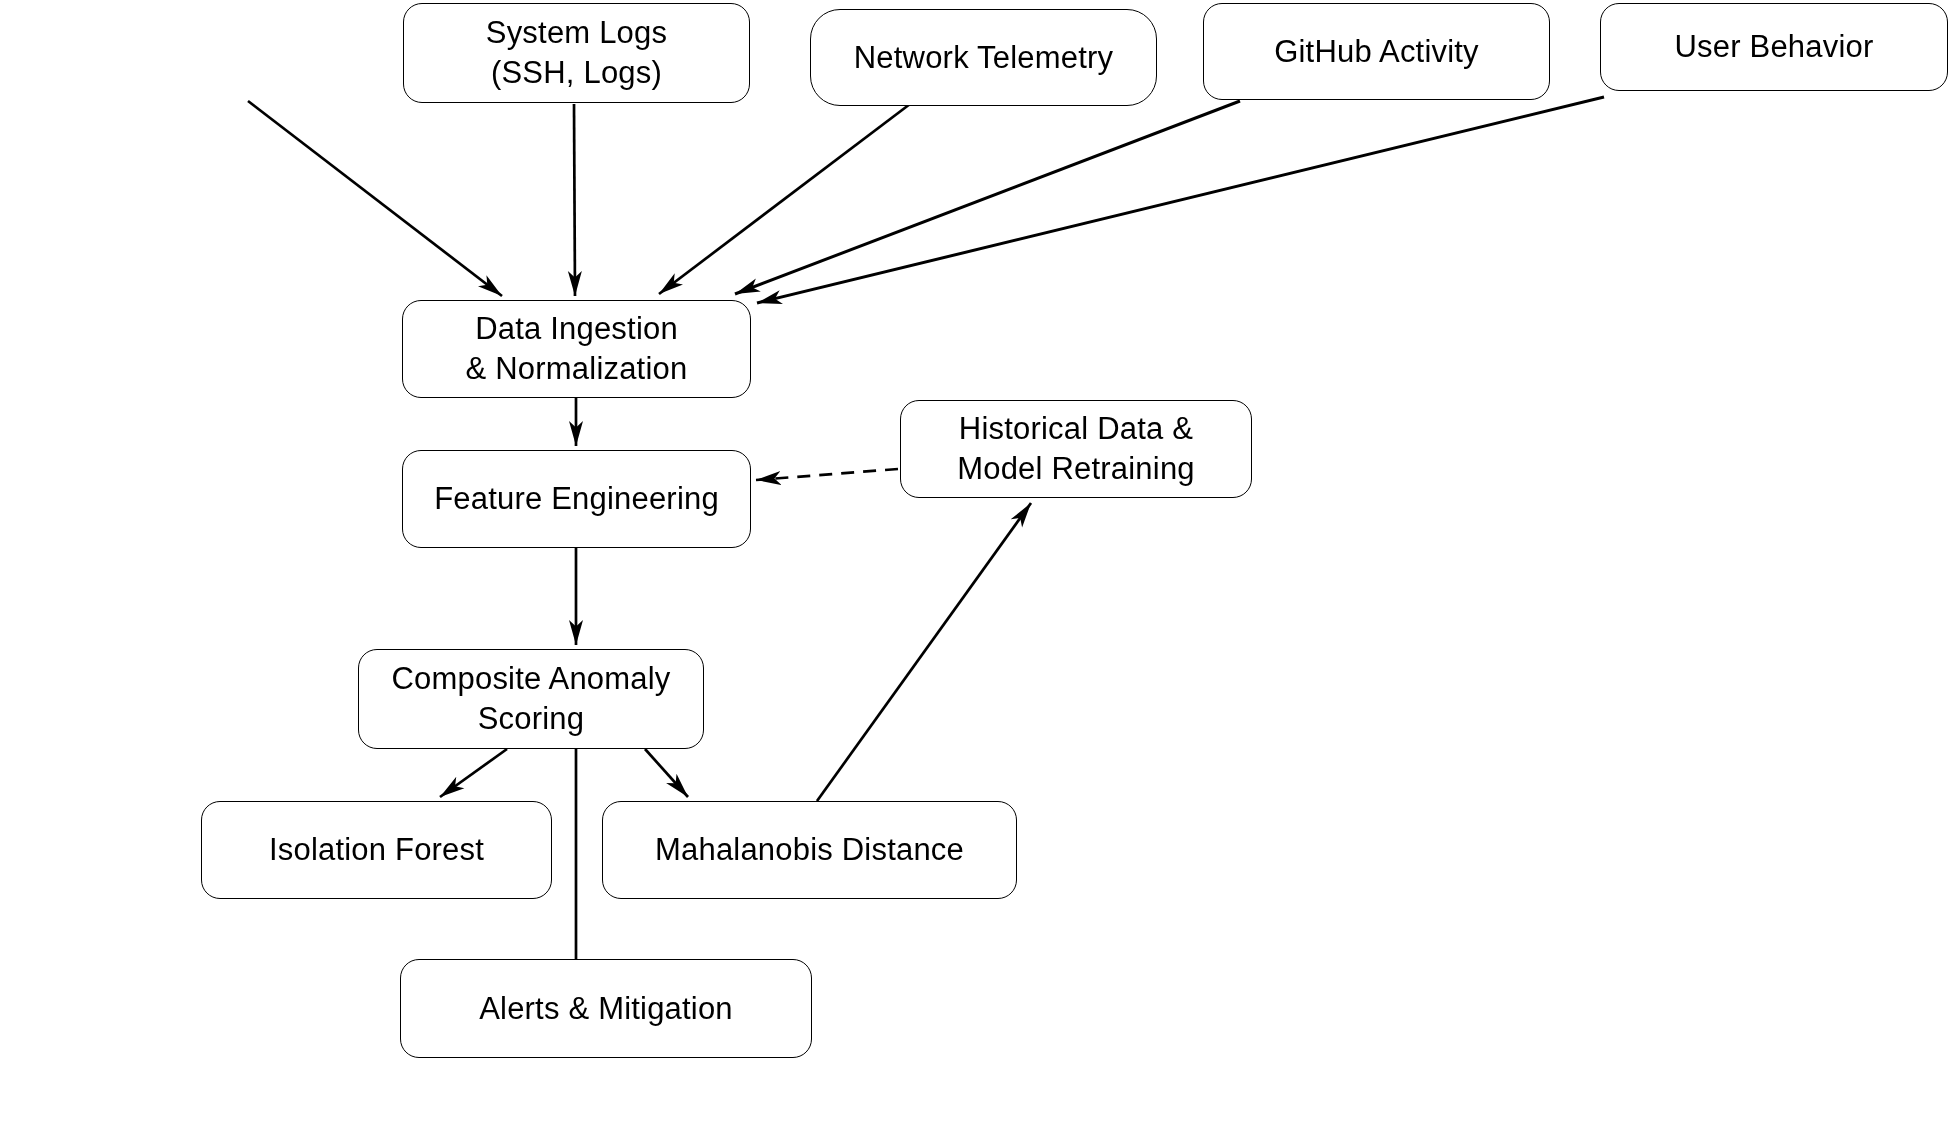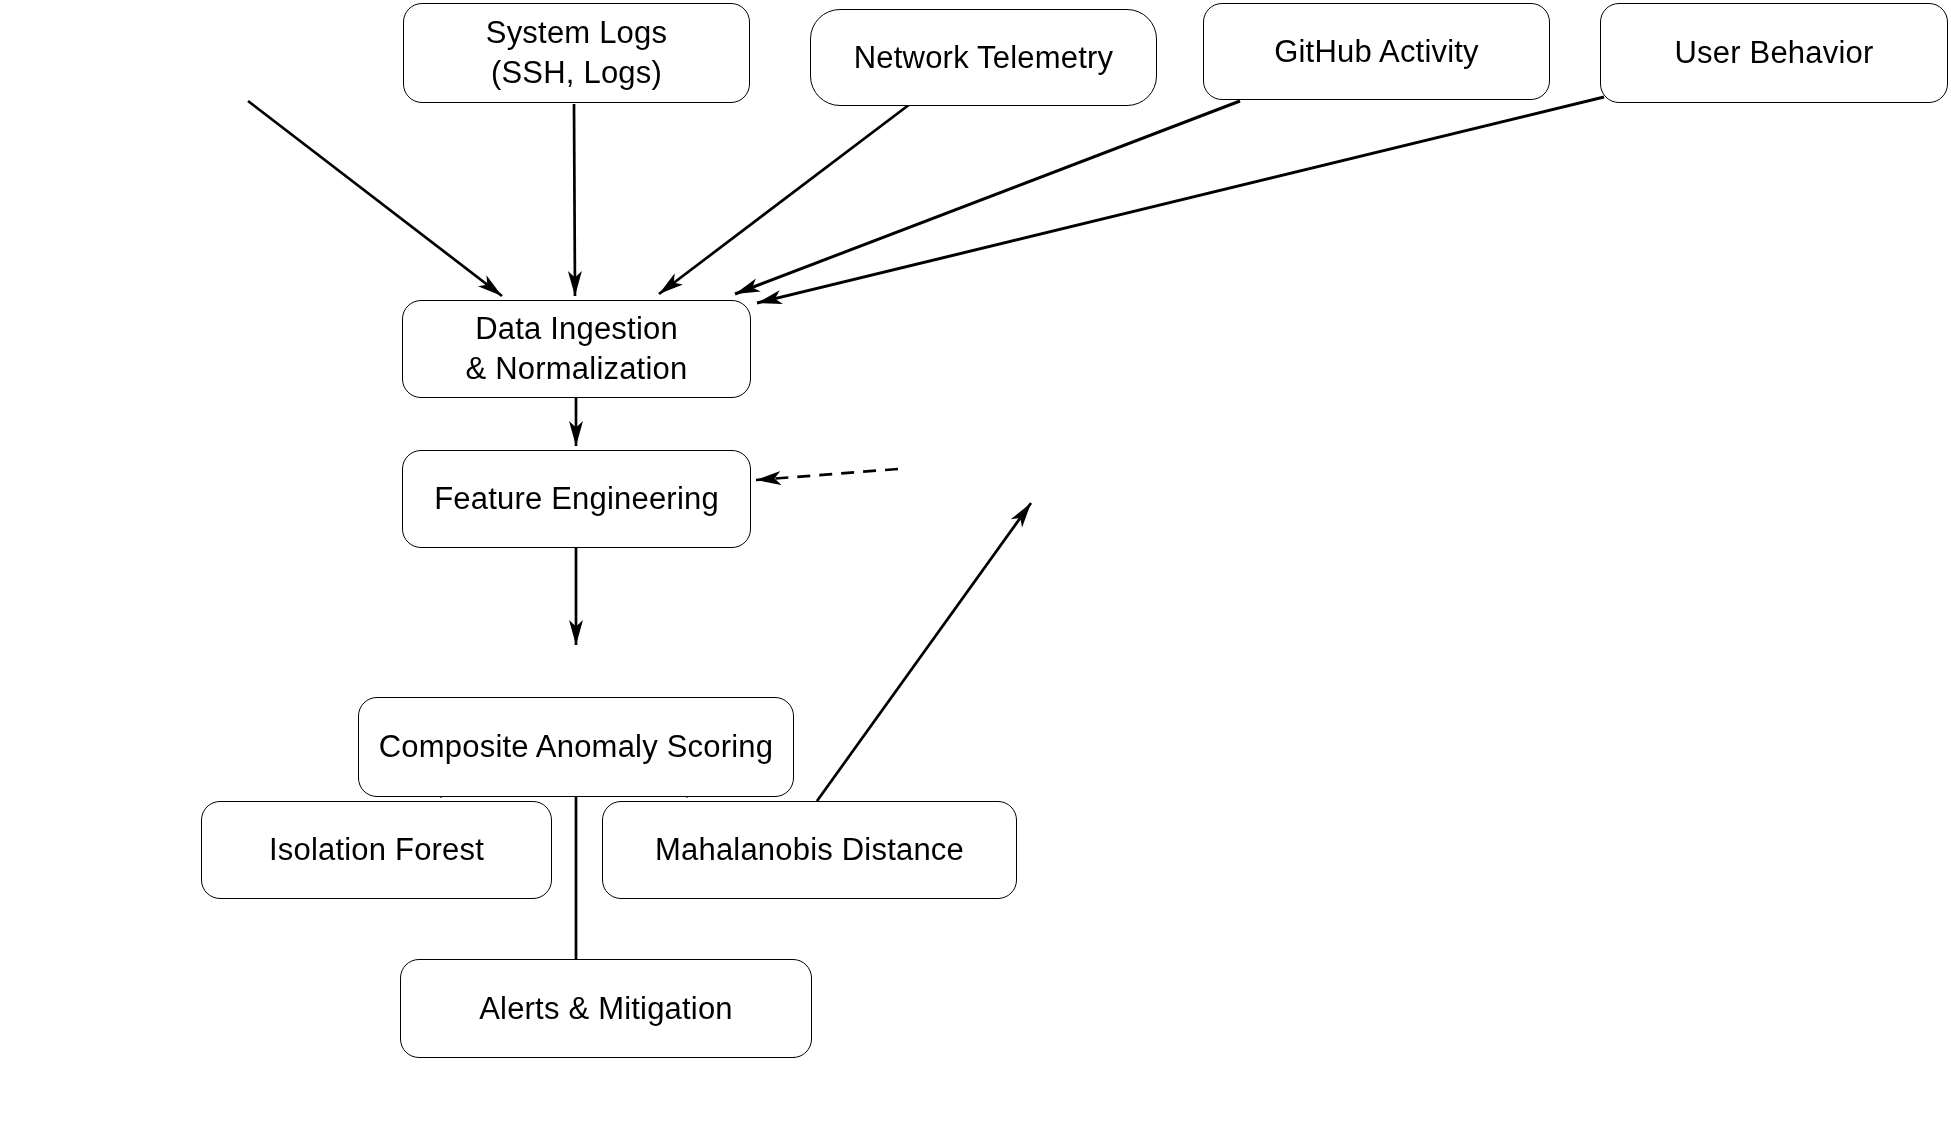--- a/index.html
+++ b/index.html
@@ -77,35 +77,39 @@
   </div>
 
   <div class="node" style="left:810px; top:9px; width:347px; height:97px;border-radius:30px;">
     <span class="label">Network Telemetry</span>
   </div>
 
   <div class="node" style="left:1203px; top:3px; width:347px; height:97px;">
     <span class="label">GitHub Activity</span>
   </div>
 
-  <div class="node" style="left:1600px; top:3px; width:348px; height:100px;">
+  <div class="node" style="left:1600px; top:3px; width:348px; height:88px;">
     <span class="label">User Behavior</span>
   </div>
 
   <div class="node" style="left:402px; top:300px; width:349px; height:98px;">
     <span class="label">Data Ingestion
 &amp; Normalization</span>
   </div>
 
   <div class="node" style="left:402px; top:450px; width:349px; height:98px;">
     <span class="label">Feature Engineering</span>
   </div>
 
+  <div class="node" style="left:900px; top:400px; width:352px; height:98px;">
+    <span class="label">Historical Data &amp;
+Model Retraining</span>
+  </div>
 
-  <div class="node" style="left:358px; top:649px; width:436px; height:100px;margin-top:48px;">
+  <div class="node" style="left:358px; top:649px; width:346px; height:100px;">
     <span class="label">Composite Anomaly Scoring</span>
   </div>
 
   <div class="node" style="left:201px; top:801px; width:351px; height:98px;text-align:right;">
     <span class="label">Isolation Forest</span>
   </div>
 
   <div class="node" style="left:602px; top:801px; width:415px; height:98px;">
     <span class="label">Mahalanobis Distance</span>
   </div>

